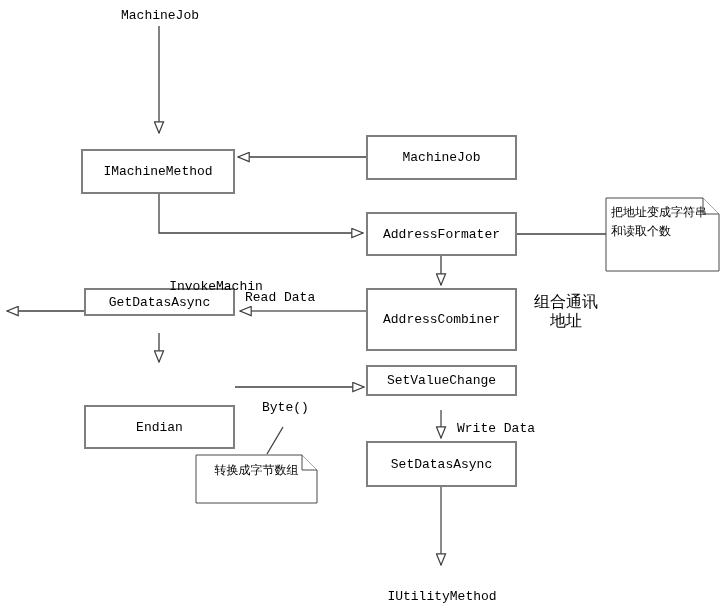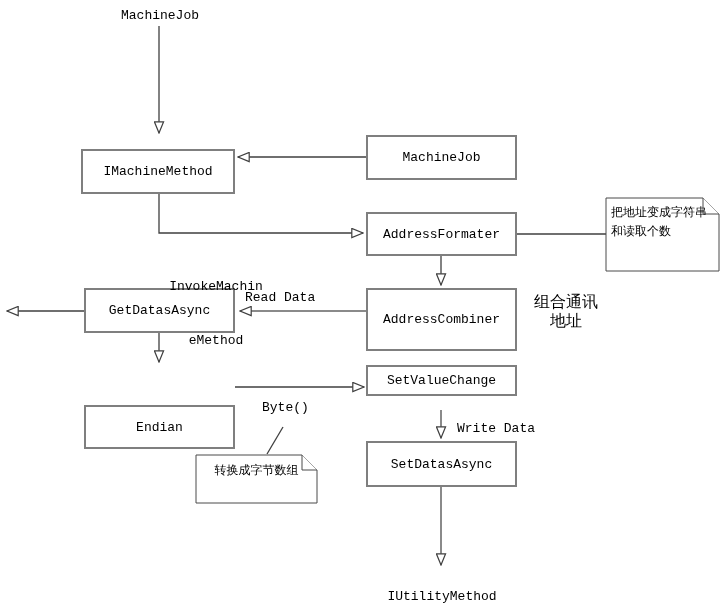--- a/index.html
+++ b/index.html
@@ -92,36 +92,35 @@
   </div>
   <div class="node" style="left:366px; top:135px; width:151px; height:45px;">
     <span>MachineJob</span>
   </div>
   <div class="node" style="left:366px; top:212px; width:151px; height:44px;">
     <span>AddressFormater</span>
   </div>
   <div class="node" style="left:366px; top:288px; width:151px; height:63px;">
     <span>AddressCombiner</span>
   </div>
-  <div class="node" style="left:84px; top:288px; width:151px; height:45px;align-items:center;">
+  <div class="node" style="left:84px; top:288px; width:151px; height:28px;align-items:center;">
     <span>GetDatasAsync</span>
   </div>
   <div class="node" style="left:84px; top:365px; width:151px; height:44px;margin-top:40px;">
     <span>Endian</span>
   </div>
   <div class="node" style="left:366px; top:365px; width:151px; height:31px;">
     <span>SetValueChange</span>
   </div>
   <div class="node" style="left:366px; top:441px; width:151px; height:46px;">
     <span>SetDatasAsync</span>
   </div>
 
   <div class="lbl center" style="left:155px; top:242px; width:122px; line-height:18px;">
     <div>InvokeMachin</div>
-    <div>eMethod</div>
   </div>
   <div class="lbl" style="left:245px; top:289px;">Read Data</div>
   <div class="lbl" style="left:262px; top:399px;">Byte()</div>
   <div class="lbl" style="left:457px; top:420px;">Write Data</div>
   <div class="cjk center" style="left:526px; top:292px; width:80px;">
     <div>组合通讯</div>
     <div>地址</div>
   </div>
 
   <div class="note-text" style="left:611px; top:203px; width:99px;">把地址变成字符串和读取个数</div>

